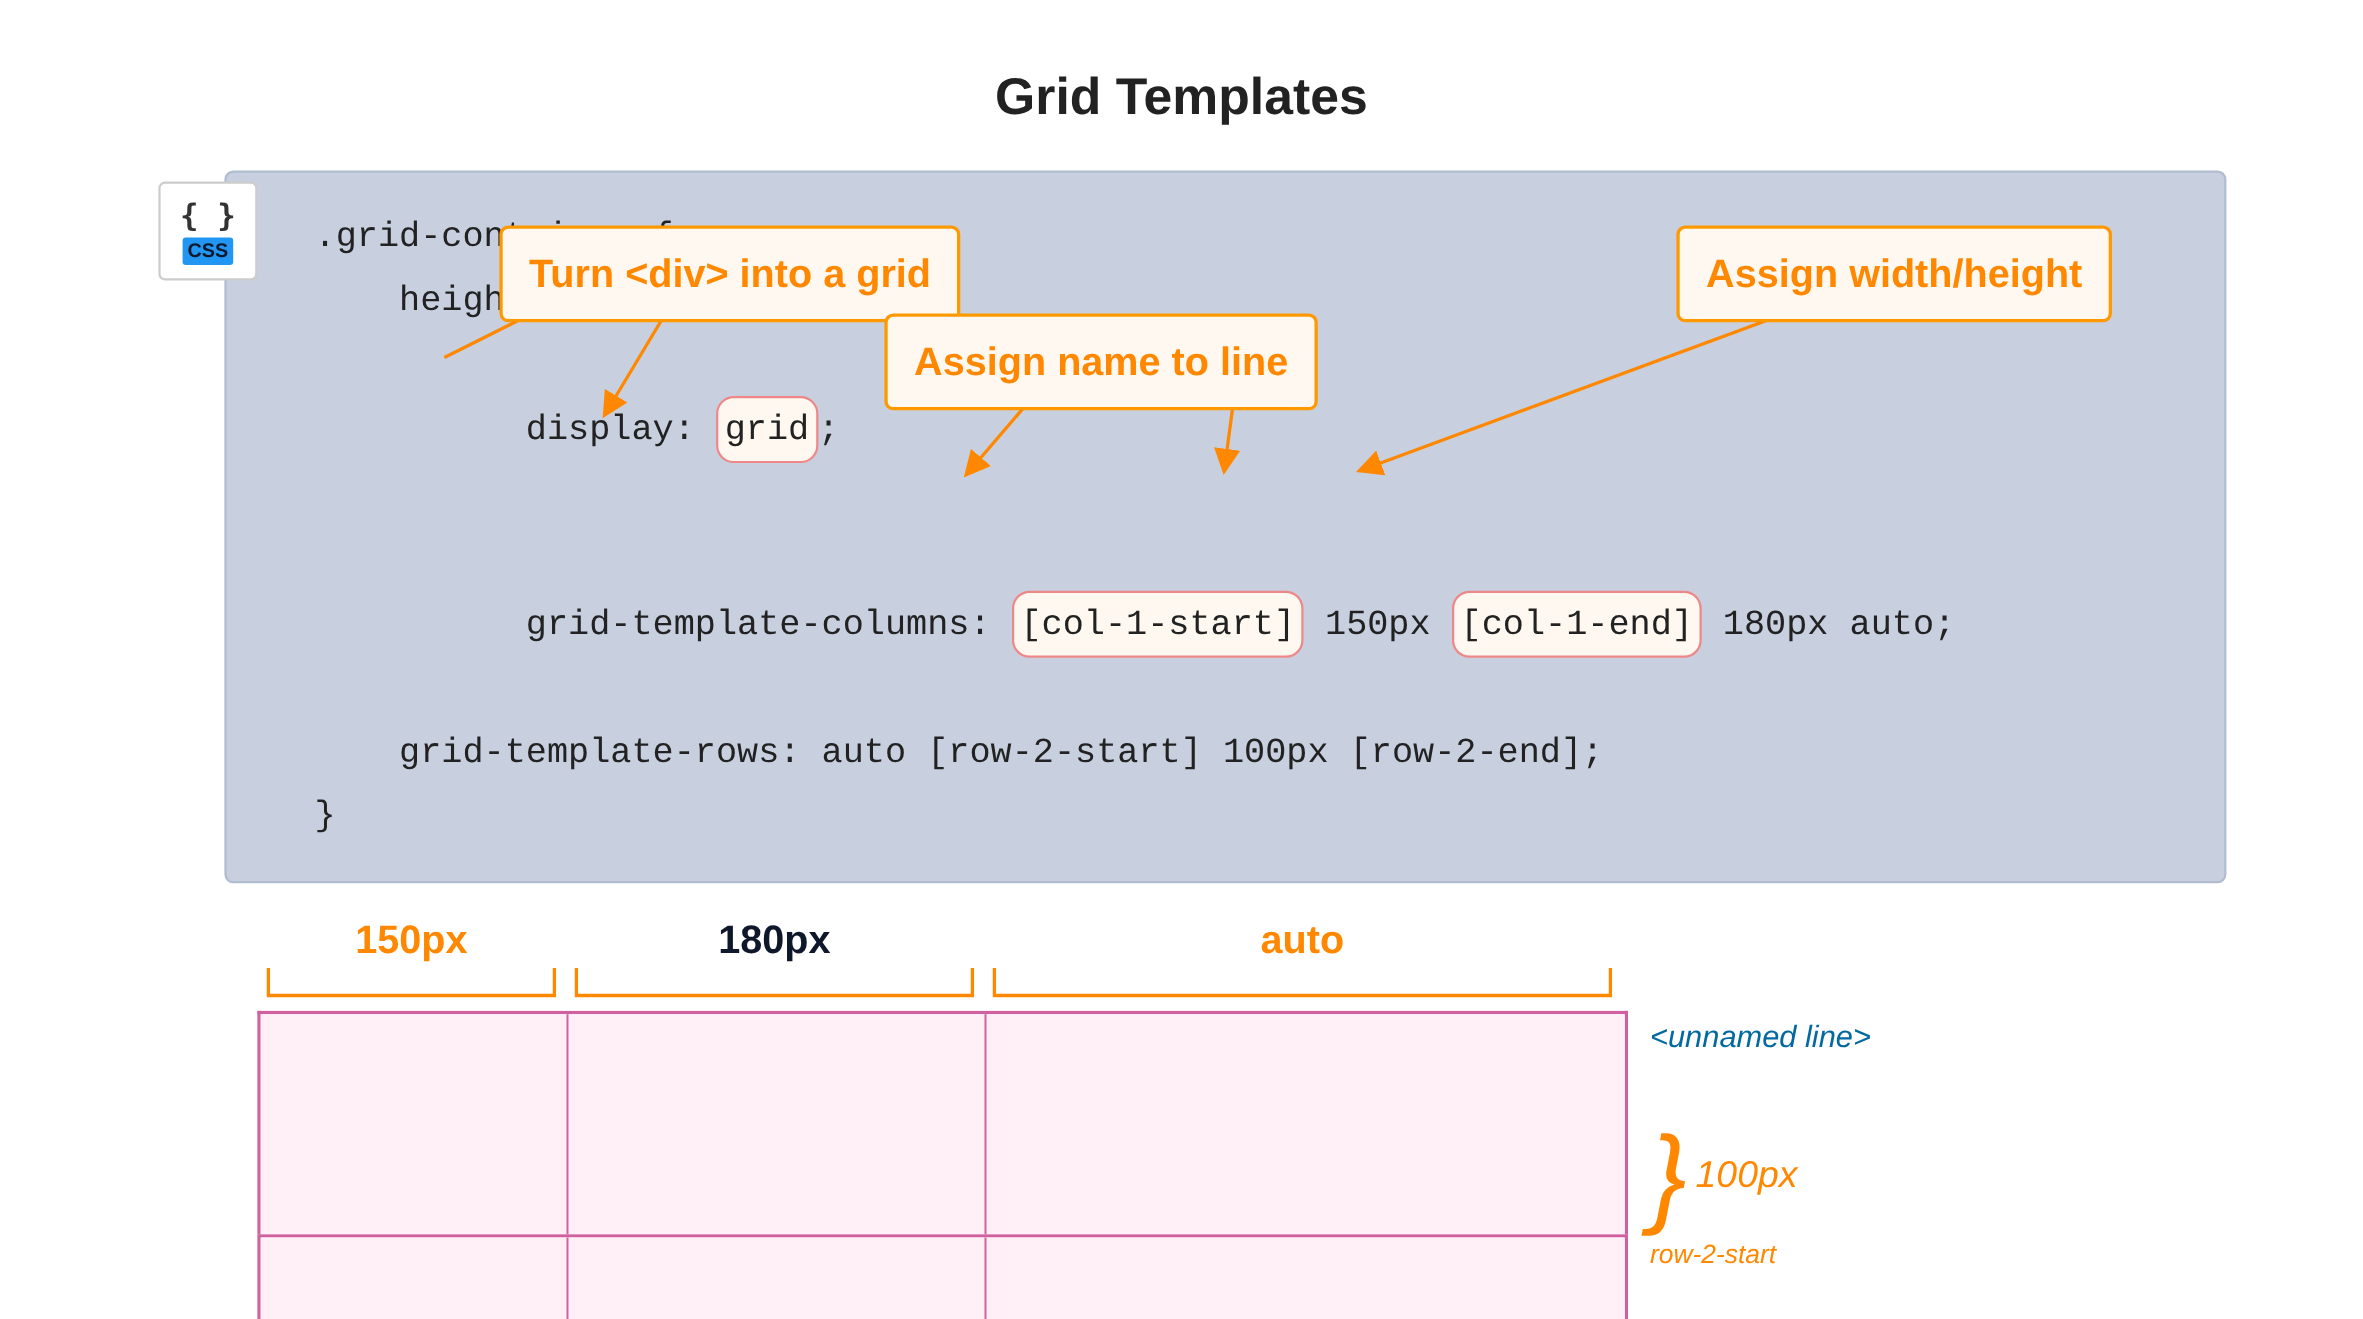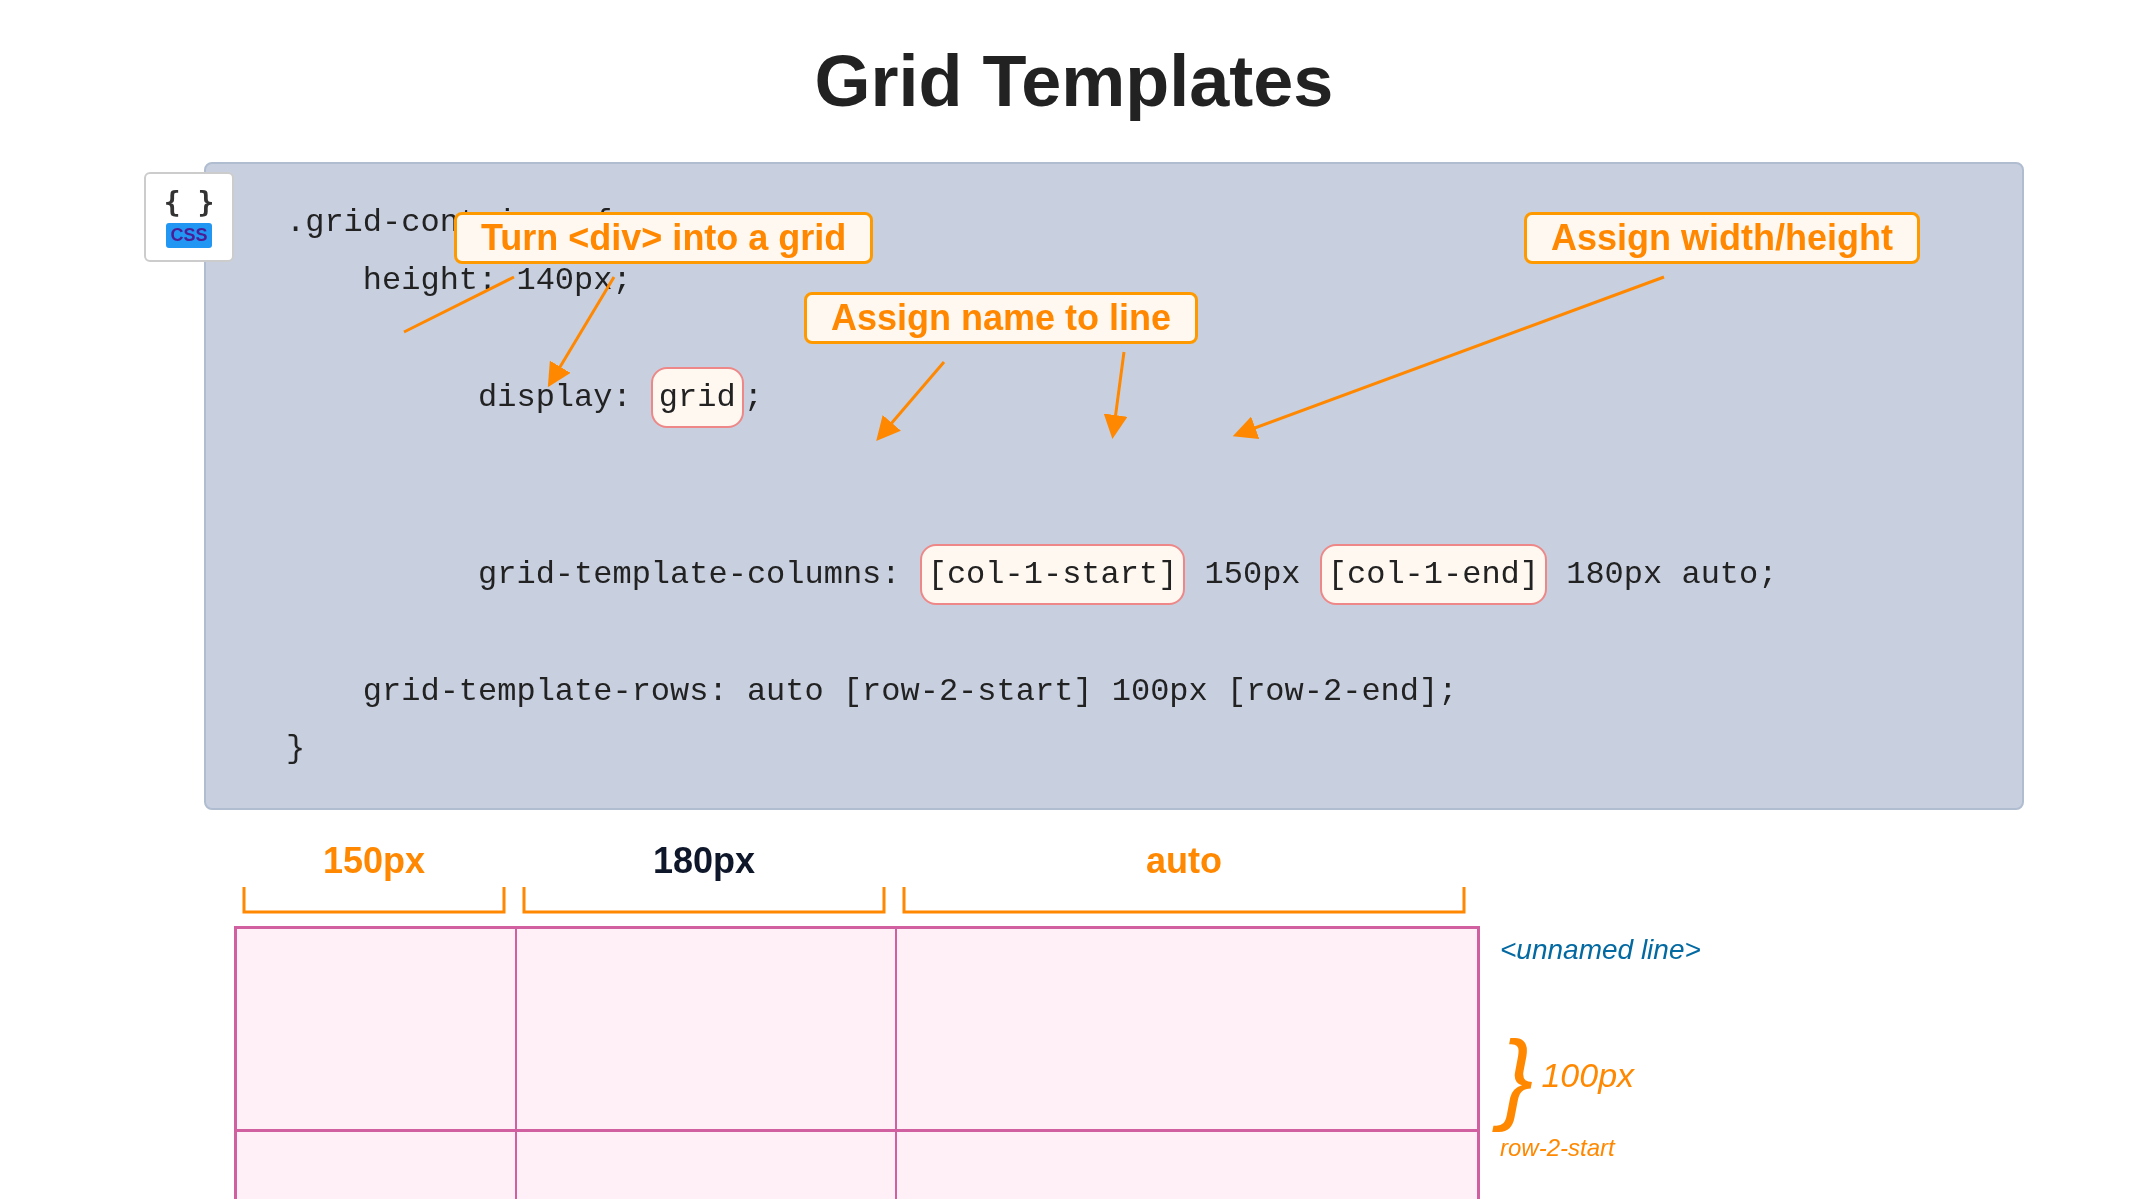--- a/index.html
+++ b/index.html
@@ -8,24 +8,24 @@
       font-family: Arial, sans-serif;
       width: 2148px;
       height: 1199px;
       overflow: hidden;
       position: relative;
     }
 
     
     .page-title {
       text-align: center;
-      font-size: 72px;
+      font-size: 47px;
       font-weight: bold;
       color: #222;
-      padding-top: 40px;
+      padding-top: 60px;
       padding-bottom: 40px;
     }
 
     
     .code-area {
       position: relative;
       margin: 0 auto;
       width: 1900px;
     }
 
@@ -45,21 +45,21 @@
       z-index: 10;
     }
     .css-icon .braces {
       font-size: 28px;
       font-weight: bold;
       color: #333;
       font-family: monospace;
     }
     .css-icon .css-badge {
       background: #2196F3;
-      color: #4c1d95;
+      color: #0f172a;
       font-size: 18px;
       font-weight: bold;
       padding: 2px 4px;
       border-radius: 3px;
       margin-top: 4px;
     }
 
     .code-block {
       margin-left: 80px;
       background: #c8d0e0;
@@ -85,21 +85,21 @@
       border-radius: 16px;
       padding: 0 6px;
     }
 
     
     .annotation-box {
       position: absolute;
       background: #fff8f0;
       border: 3px solid #f90;
       border-radius: 8px;
-      padding: 2px 24px;
+      padding: 20px 24px;
       font-size: 36px;
       font-weight: bold;
       color: #f80;
       white-space: nowrap;
       z-index: 20;
     }
 
     
     .arrows-svg {
       position: absolute;

